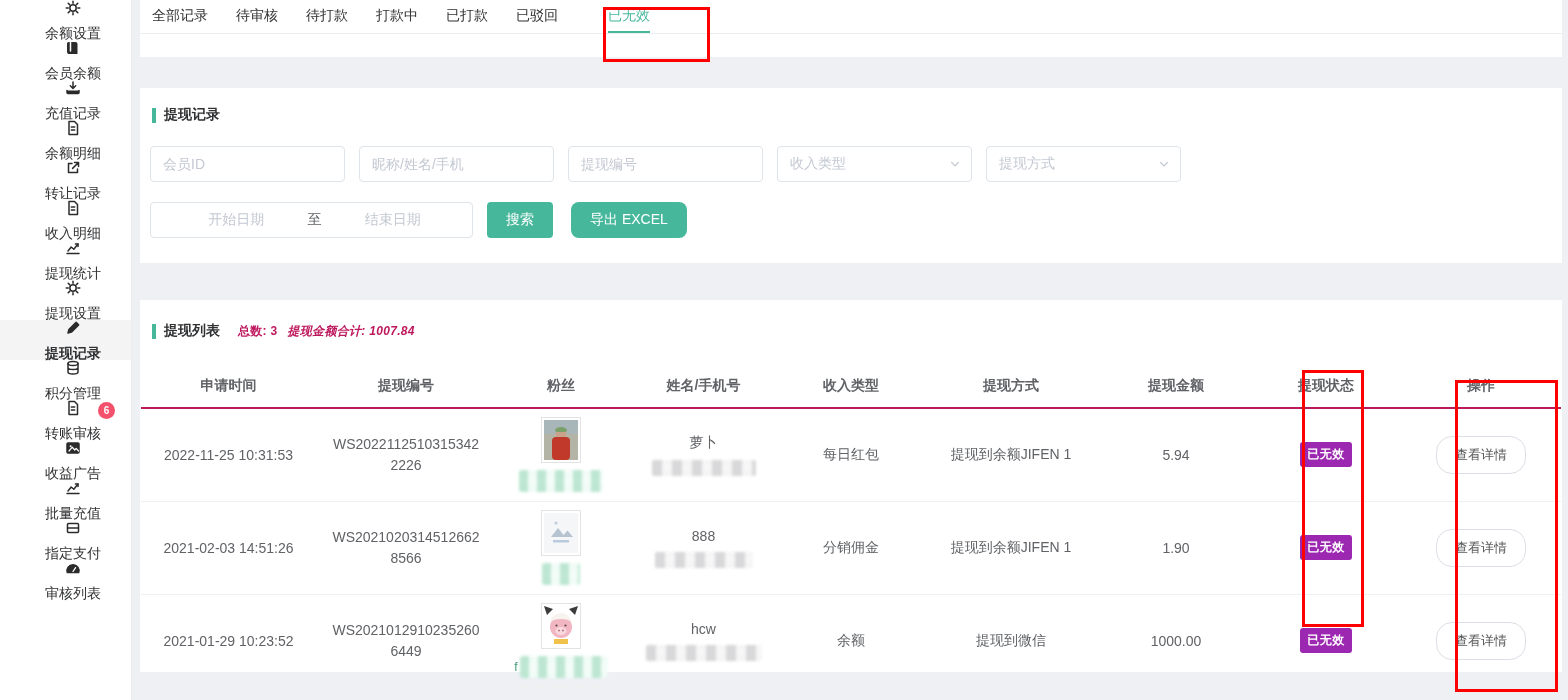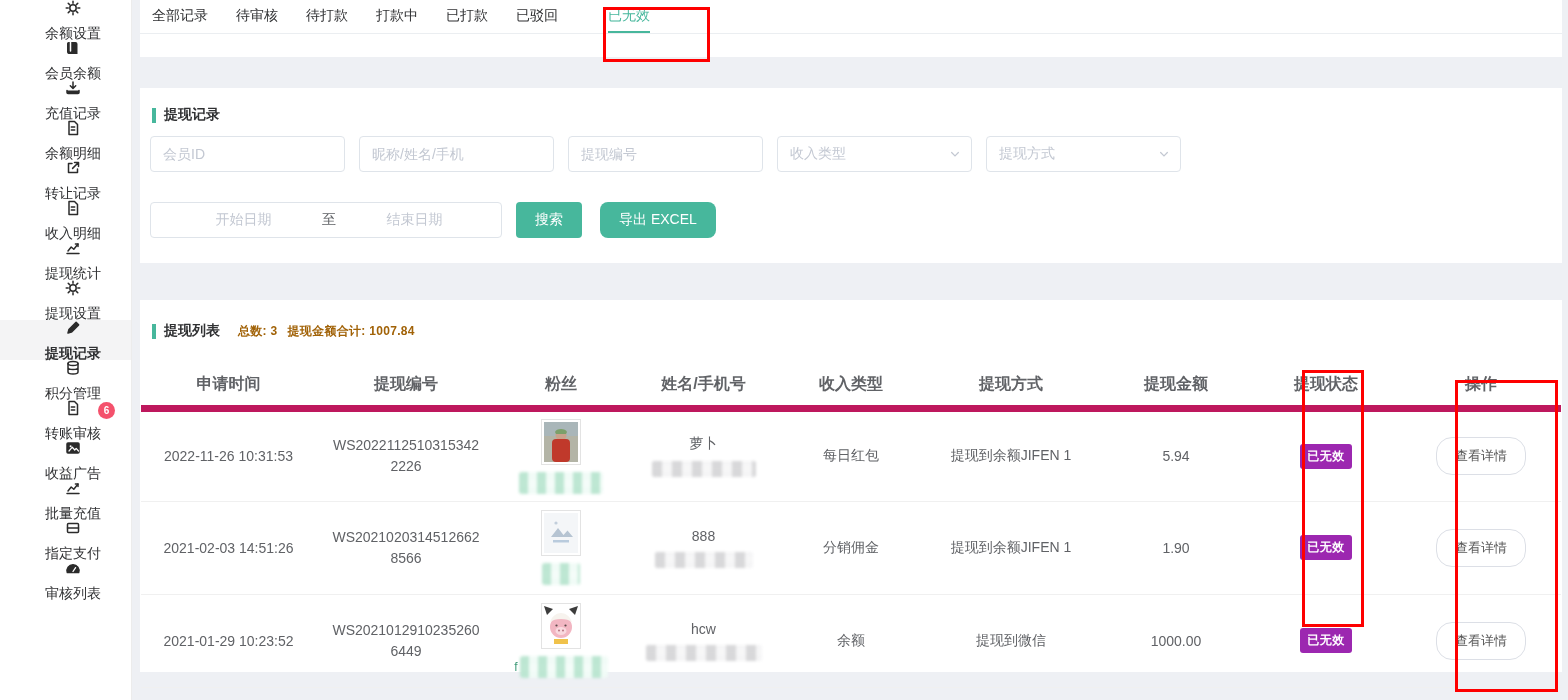--- a/index.html
+++ b/index.html
@@ -36,55 +36,55 @@
   .tabs { display:flex; align-items:stretch; height:34px; padding-left:12px;
           border-bottom:1px solid #ebeef1; }
   .tab { display:flex; align-items:center; margin-right:28px; font-size:14px;
          color:#303133; cursor:pointer; border-bottom:2px solid transparent; }
   .tab.last { margin-left:22px; }
   .tab.active { color:var(--accent); border-bottom-color:var(--accent); }
   
   .sec-title { display:flex; align-items:center; gap:8px; }
   .sec-bar { width:4px; height:15px; background:var(--accent); flex:none; }
   .sec-text { font-size:14px; font-weight:bold; color:#303133; }
-  .sec-sub { font-size:12px; font-weight:bold; color:#a16207; margin-left:10px; letter-spacing:.3px; }
+  .sec-sub { font-size:12px; font-weight:bold; color:#be185d; margin-left:10px; letter-spacing:.3px; }
   
   .form-row { position:absolute; left:10px; display:flex; gap:14px; align-items:center; }
-  .row1 { top:48px; } .row2 { top:114px; }
+  .row1 { top:58px; } .row2 { top:114px; }
   .inp {
     width:195px; height:36px; border:1px solid #dfe4ea; border-radius:4px;
     padding:0 12px; font-size:14px; color:#606266; background:#fff; outline:none;
     font-family:inherit;
   }
   .inp::placeholder { color:#c3c8d2; }
   .sel {
     width:195px; height:36px; border:1px solid #dfe4ea; border-radius:4px;
     padding:0 10px 0 12px; font-size:14px; color:#c3c8d2; background:#fff;
     display:flex; align-items:center; justify-content:space-between; cursor:pointer;
   }
   .sel .chev { color:#c3c8d2; display:inline-flex; }
   .date-box {
-    width:352px; height:36px; border:1px solid #dfe4ea; border-radius:4px;
+    width:323px; height:36px; border:1px solid #dfe4ea; border-radius:4px;
     display:flex; align-items:center; padding:4px 12px; font-size:14px; background:#fff;
     cursor:pointer;
   }
   .date-box .clk { color:#c3c8d2; display:inline-flex; margin-right:6px; }
   .date-ph { color:#c3c8d2; flex:1; text-align:center; }
   .date-sep { color:#606266; padding:0 4px; }
   .btn-green {
     height:36px; border:none; border-radius:4px; background:var(--accent);
     color:#fff; font-size:14px; padding:0 19px; cursor:pointer; font-family:inherit;
   }
   .btn-export { margin-left:4px;border-radius:8px; }
   
   .list-head { position:absolute; left:12px; top:22px; }
   table.grid { position:absolute; left:1px; top:64px; width:1420px;
                border-collapse:collapse; table-layout:fixed; }
-  .grid th { height:44px; font-size:16px; font-weight:bold; color:#606266;
-             text-align:center; vertical-align:middle; border-bottom:7px solid #be185d; }
+  .grid th { height:44px; font-size:14px; font-weight:bold; color:#606266;
+             text-align:center; vertical-align:middle; border-bottom:2px solid #be185d; }
   .grid td { height:93px; font-size:14px; color:#606266; text-align:center;
              vertical-align:middle; border-bottom:1px solid #f0f0f0; }
   .wsnum { line-height:1.5; }
   .fans-cell { display:flex; flex-direction:column; align-items:center; gap:7px; }
   .avatar { width:40px; height:46px; border:1px solid #e3e3e3; background:#fff;
             padding:2px; display:flex; }
   .avatar svg { width:34px; height:40px; }
   .blur-green { height:22px; border-radius:3px; filter:blur(1.5px);
     background-image:
       repeating-linear-gradient(90deg, rgba(186,229,208,.95) 0 9px, rgba(243,252,248,.9) 9px 18px),
@@ -309,21 +309,21 @@
     <button class="btn-green">搜索</button>
     <button class="btn-green btn-export">导出 EXCEL</button>
   </div>
 </div>
 
 <div class="card list-card">
   <div class="sec-title list-head">
     <span class="sec-bar"></span>
     <span class="sec-text">提现列表</span>
     <span class="sec-sub">总数: 3</span>
-    <span class="sec-sub" style="margin-left:2px;">提现金额合计: 1007.84</span>
+    <span class="sec-sub" style="margin-left:2px;font-style:italic;">提现金额合计: 1007.84</span>
   </div>
 
   <table class="grid">
     <colgroup>
       <col style="width:175px">
         <col style="width:180px">
         <col style="width:130px">
       <col style="width:155px">
         <col style="width:140px">
         <col style="width:180px">
@@ -340,21 +340,21 @@
         <th>收入类型</th>
         <th>提现方式</th>
         <th>提现金额</th>
         <th>提现状态</th>
         <th>操作</th>
       </tr>
     </thead>
     <tbody>
 
       <tr>
-        <td>2022-11-26 10:31:53</td>
+        <td>2022-11-25 10:31:53</td>
         <td>
             <div class="wsnum">
           <div>WS2022112510315342</div>
               <div>2226</div>
             </div>
           </td>
         <td>
           <div class="fans-cell">
             <span class="avatar">
               <svg viewBox="0 0 34 40">

